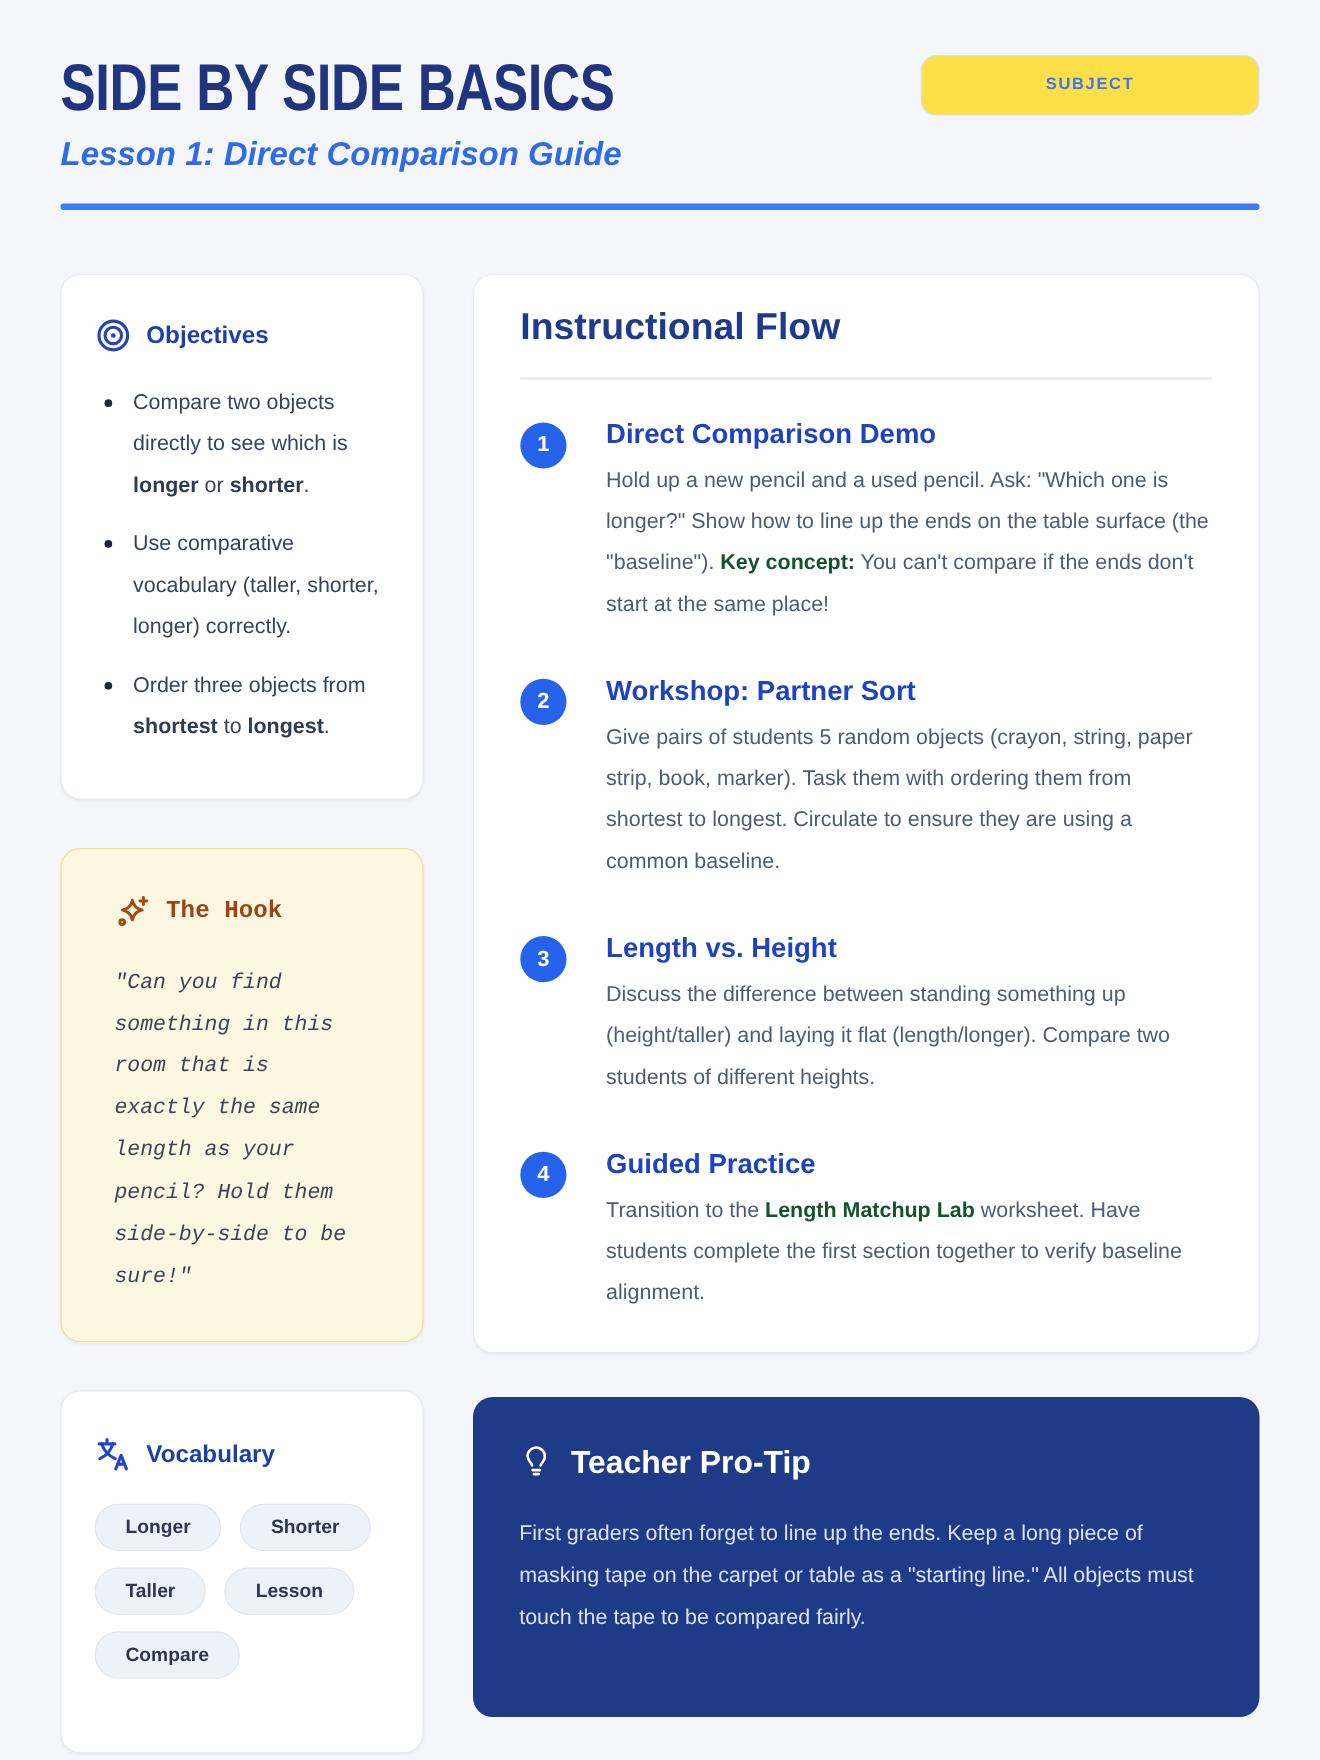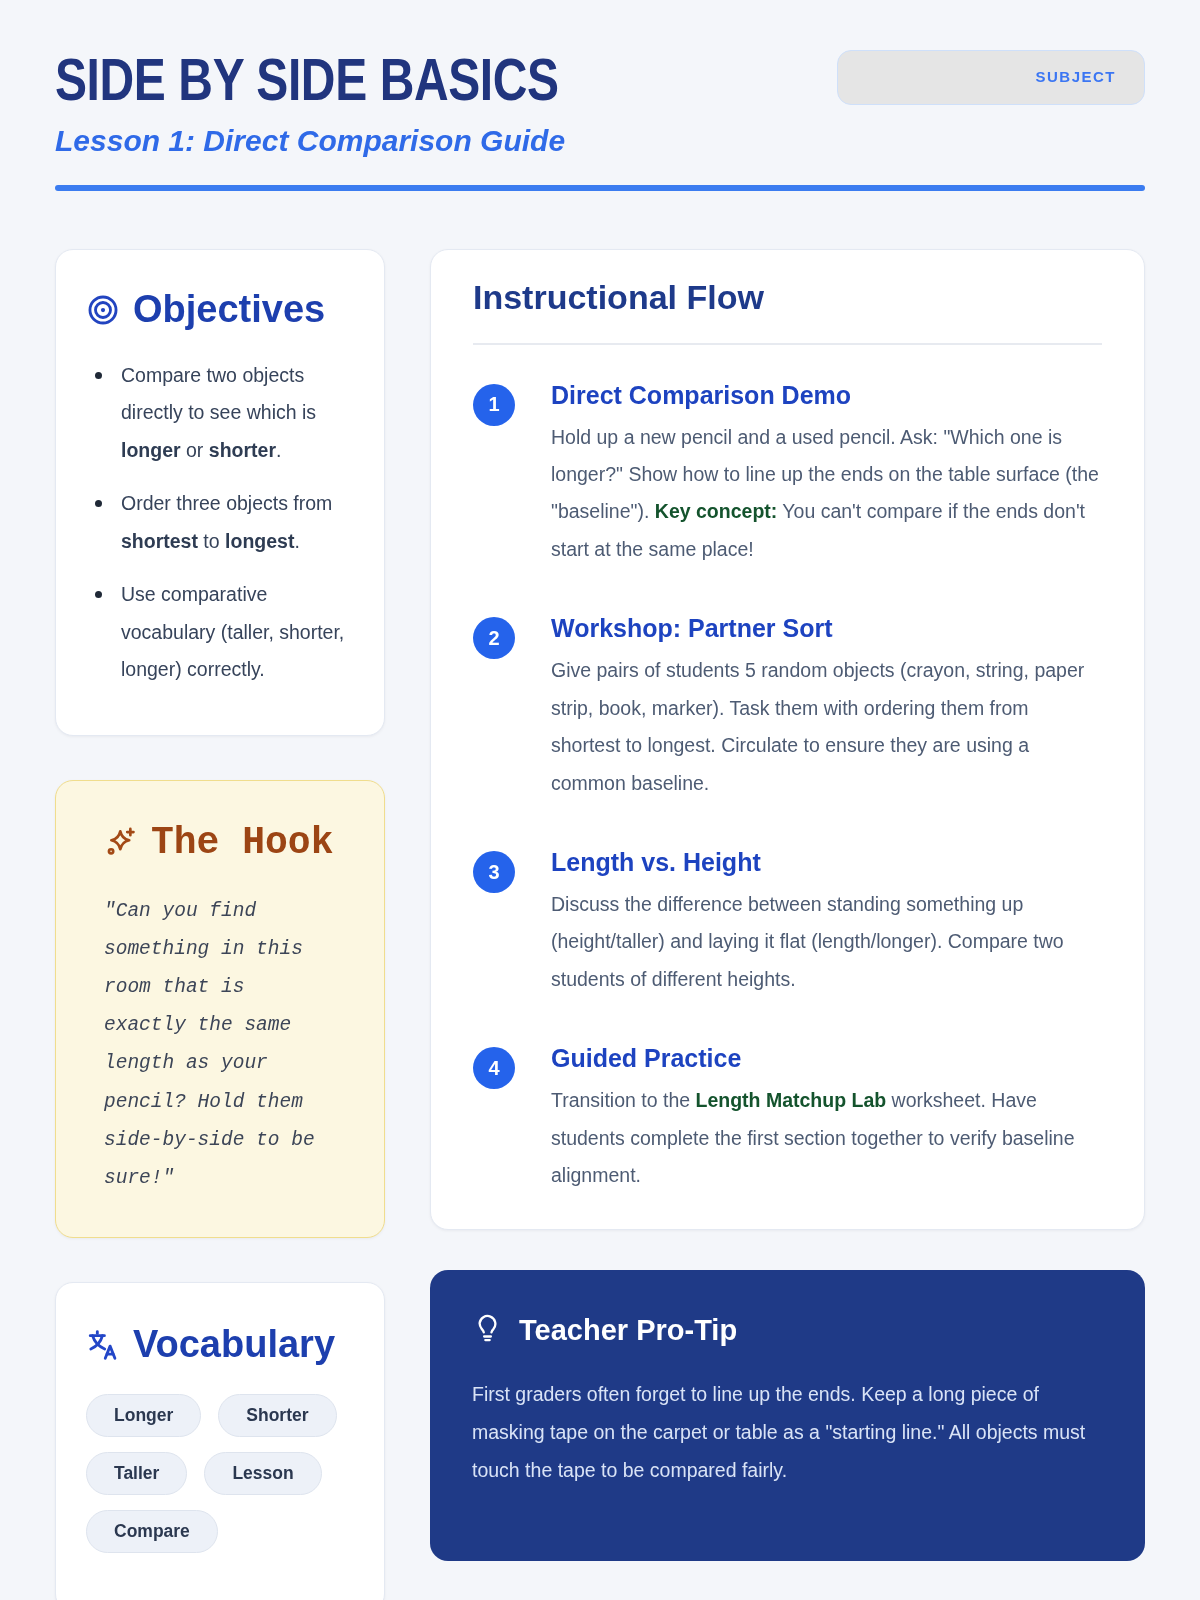--- a/index.html
+++ b/index.html
@@ -29,39 +29,39 @@
   .page-title{
     font-size:60px;font-weight:700;color:#21357e;line-height:1.0;
     display:inline-block;transform:scaleX(.80);transform-origin:left top;
     letter-spacing:-.5px;white-space:nowrap;
   }
   .page-subtitle{
     margin-top:14px;font-style:italic;font-weight:600;
     font-size:30px;color:#2f6ae8;
   }
   .subject-badge{
-    background:#e5e5e5;border:1px solid #cfe0fa;border-radius:14px;
-    padding:17px 28px 19px;text-align:right;min-width:308px;flex-shrink:0;
+    background:#fde047;border:1px solid #cfe0fa;border-radius:14px;
+    padding:17px 28px 19px;text-align:center;min-width:308px;flex-shrink:0;
   }
   .subject-label{font-size:15px;font-weight:700;letter-spacing:1.5px;color:#3b76f3;}
   .subject-value{margin-top:7px;font-size:26px;font-weight:700;color:#27344a;}
   .header-divider{height:6px;background:#3b7cf0;border-radius:3px;margin-top:27px;}
 
   
   .columns{display:flex;gap:45px;margin-top:58px;align-items:flex-start;}
   .col-left{width:330px;flex-shrink:0;display:flex;flex-direction:column;gap:44px;}
   .col-right{flex:1;display:flex;flex-direction:column;gap:40px;}
 
   .card{
     background:#fff;border:1.5px solid var(--card-border);border-radius:18px;
     box-shadow:0 1px 3px rgba(16,24,40,.05);
   }
   .card-head{display:flex;align-items:center;gap:13px;}
   .card-head svg{flex-shrink:0;}
-  .card-title{font-size:38px;font-weight:700;color:var(--head-blue);}
+  .card-title{font-size:22px;font-weight:700;color:var(--head-blue);}
 
   
   .objectives-card{padding:38px 30px 30px;}
   .objectives-list{list-style:none;margin-top:26px;}
   .objectives-list li{
     position:relative;padding-left:35px;margin-bottom:16px;
     font-size:19.5px;line-height:1.92;color:#36435a;
   }
   .objectives-list li::before{
     content:"";position:absolute;left:9px;top:15px;
@@ -136,22 +136,22 @@
         <div class="card-head">
           <svg width="34" height="34" viewBox="0 0 24 24" fill="none" stroke="#2244c0" stroke-width="2">
             <circle cx="12" cy="12" r="9.2"></circle>
             <circle cx="12" cy="12" r="5.3"></circle>
             <circle cx="12" cy="12" r="1.5" fill="#2244c0" stroke="none"></circle>
           </svg>
           <span class="card-title">Objectives</span>
         </div>
         <ul class="objectives-list">
             <li><span>Compare two objects directly to see which is </span><span class="b">longer</span><span> or </span><span class="b">shorter</span><span>.</span></li>
+            <li><span>Use comparative vocabulary (taller, shorter, longer) correctly.</span></li>
             <li><span>Order three objects from </span><span class="b">shortest</span><span> to </span><span class="b">longest</span><span>.</span></li>
-            <li><span>Use comparative vocabulary (taller, shorter, longer) correctly.</span></li>
           </ul>
       </div>
 
       <div class="card hook-card">
         <div class="card-head">
           <svg width="34" height="34" viewBox="0 0 24 24" fill="none" stroke="#a34a16" stroke-width="1.9" stroke-linecap="round" stroke-linejoin="round">
             <path d="M11.5 4.5 C12.3 8.3 14 10 17.8 10.8 C14 11.6 12.3 13.3 11.5 17.1 C10.7 13.3 9 11.6 5.2 10.8 C9 10 10.7 8.3 11.5 4.5 Z"></path>
             <path d="M18.6 2.8 v4.4 M16.4 5 h4.4"></path>
             <circle cx="5" cy="18.6" r="1.5"></circle>
           </svg>

